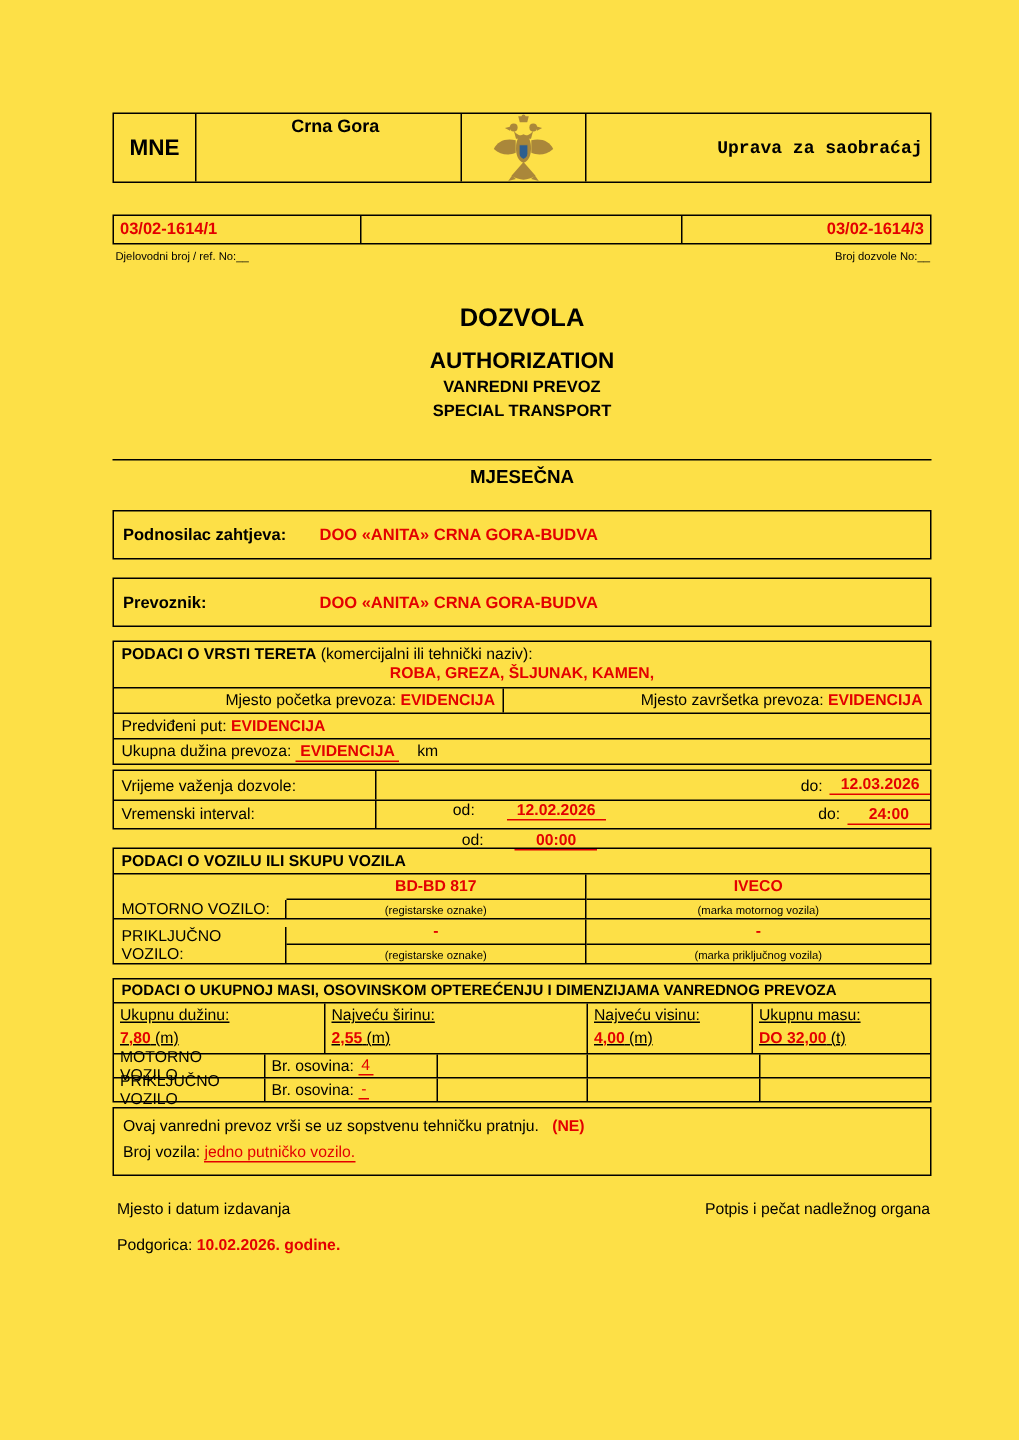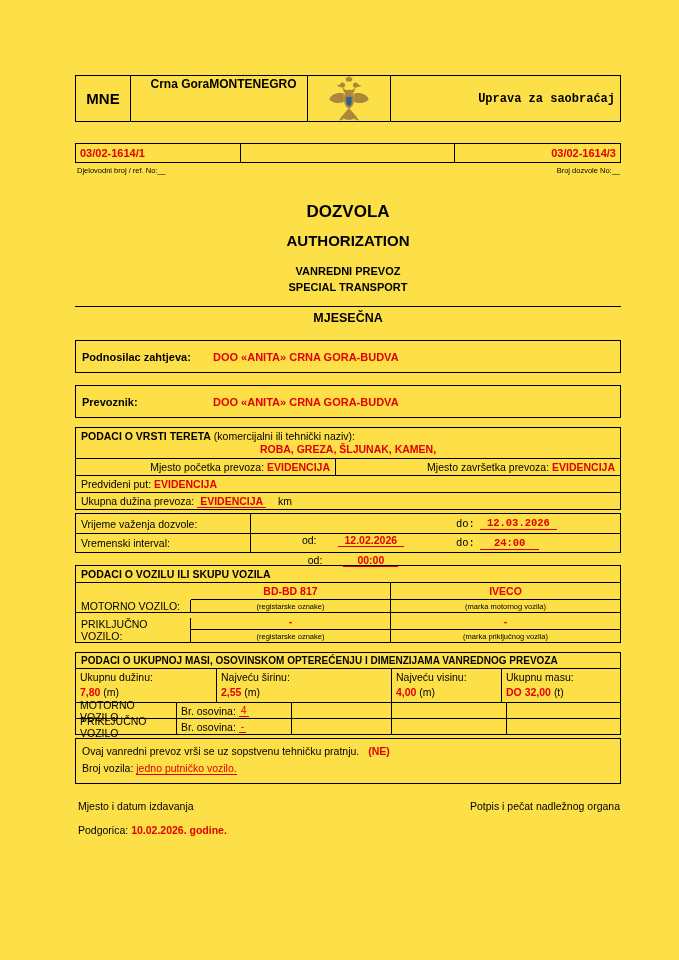--- a/index.html
+++ b/index.html
@@ -24,21 +24,21 @@
   .ref-left { width:165px; border-right:1px solid #000; padding:3px 4px; }
   .ref-mid { flex:1; border-right:1px solid #000; }
   .ref-right { width:165px; padding:3px 4px; text-align:right; }
   .ref-cap-left { position:absolute; top:166px; left:77px; font-size:7.5px; }
   .ref-cap-right { position:absolute; top:166px; right:59px; font-size:7.5px; }
 
   
   .title-block { position:absolute; top:202px; left:75px; width:546px; text-align:center; }
   .t1 { font-size:17px; font-weight:bold; }
   .t2 { font-size:15px; font-weight:bold; margin-top:10px; }
-  .t3 { font-size:11px; font-weight:bold; margin-top:16px; }
+  .t3 { font-size:11px; font-weight:bold; margin-top:3px; }
   .t4 { font-size:11px; font-weight:bold; margin-top:4px; }
   .title-rule { position:absolute; top:306px; left:75px; width:546px; border-top:1px solid #000; }
   .period { position:absolute; top:311px; left:75px; width:546px; text-align:center; font-size:12.5px; font-weight:bold; }
 
   
   .party-box { position:absolute; left:75px; width:546px; height:33px; border:1px solid #000; display:flex; align-items:center; padding-left:6px; font-size:11px; }
   .party-label { font-weight:bold; width:131px; flex:none; }
   .party-value { font-weight:bold; }
 
   
@@ -49,39 +49,39 @@
   .cargo-cell-l { width:260px; border-right:1px solid #000; padding:2px 5px; }
   .cargo-cell-r { flex:1; padding:2px 5px; }
   .cargo-line { border-top:1px solid #000; padding:2px 5px; }
 
   
   .validity-box { position:absolute; top:513px; left:75px; width:546px; border:1px solid #000; font-size:10.5px; }
   .val-row { display:flex; height:19px; }
   .val-row + .val-row { border-top:1px solid #000; }
   .val-label { width:175px; border-right:1px solid #000; display:flex; align-items:center; padding-left:5px; }
   .val-od { width:205px; border-right:1px solid #000; display:flex; align-items:center; justify-content:center; gap:21px;margin-top:26px; }
-  .val-do { flex:1; display:flex; align-items:center; justify-content:flex-start; gap:5px;font-family:Liberation Mono, monospace; }
+  .val-do { flex:1; display:flex; align-items:center; justify-content:flex-end; gap:5px; }
 
   
   .vehicle-box { position:absolute; top:565px; left:75px; width:546px; border:1px solid #000; font-size:10.5px; }
   .veh-hdr { font-weight:bold; padding:2px 5px; border-bottom:1px solid #000; }
   .veh-row { display:flex;align-items:flex-end; }
   .veh-row + .veh-row { border-top:1px solid #000; }
   .veh-label { width:115px; border-right:1px solid #000; display:flex; align-items:center; padding-left:5px; }
   .veh-col { display:flex; flex-direction:column; }
   .veh-col-mid { width:200px; border-right:1px solid #000; }
   .veh-col-right { flex:1; }
   .veh-value { height:16px; display:flex; align-items:center; justify-content:center; font-weight:bold; }
   .veh-caption { height:13px; border-top:1px solid #000; display:flex; align-items:center; justify-content:center; font-size:7.5px; }
 
   
   .mass-box { position:absolute; top:652px; left:75px; width:546px; border:1px solid #000; font-size:10.5px; }
   .mass-hdr { font-weight:bold; padding:2px 5px; border-bottom:1px solid #000; font-size:10px; }
   .dims-row { display:flex; }
-  .dims-cell { padding:1px 4px 3px; line-height:1.4; }
+  .dims-cell { padding:1px 4px 3px; line-height:1.4;text-decoration:underline; }
   .dims-cell + .dims-cell { border-left:1px solid #000; }
   .dims-c1 { width:140px; } .dims-c2 { width:175px; } .dims-c3 { width:110px; } .dims-c4 { flex:1; }
   .axle-row { display:flex; border-top:1px solid #000; height:16px; }
   .axle-cell { display:flex; align-items:center; padding-left:4px; }
   .axle-cell + .axle-cell { border-left:1px solid #000; }
   .ax-c1 { width:100px; } .ax-c2 { width:115px; } .ax-c3 { width:100px; } .ax-c4 { width:115px; } .ax-c5 { flex:1; }
 
   
   .escort-box { position:absolute; top:738px; left:75px; width:546px; border:1px solid #000; font-size:10.5px; padding:4px 6px 6px; line-height:1.6; }
 
@@ -92,21 +92,20 @@
 </style>
 </head>
 <body>
 
 <div class="page">
 
   <div class="header-box">
     <div class="hdr-mne">MNE</div>
     <div class="hdr-country">
       <div>Crna Gora</div>
-      <div>MONTENEGRO</div>
     </div>
     <div class="hdr-emblem">
       <svg width="42" height="46" viewBox="0 0 42 46" aria-hidden="true">
         <g fill="var(--emblem-gold,#aa873a)">
           <path d="M17.5 1.5h7l-1 4h-5z"></path>
           <circle cx="21" cy="1.6" r="1.3"></circle>
           <circle cx="14.5" cy="9" r="2.6"></circle>
           <circle cx="27.5" cy="9" r="2.6"></circle>
           <path d="M12.2 8.4l-3.6 1 3.4 1.8z"></path>
           <path d="M29.8 8.4l3.6 1-3.4 1.8z"></path>

